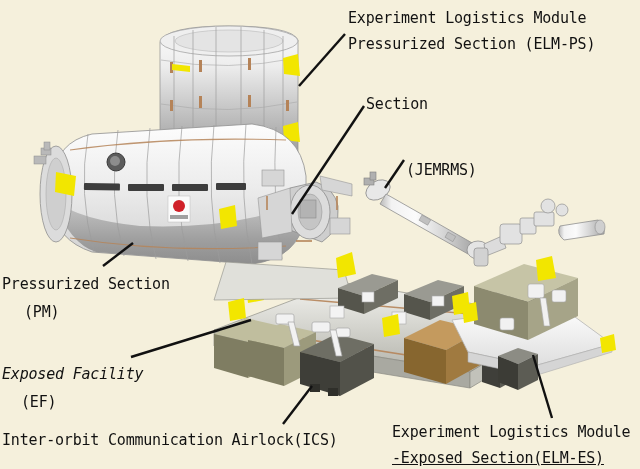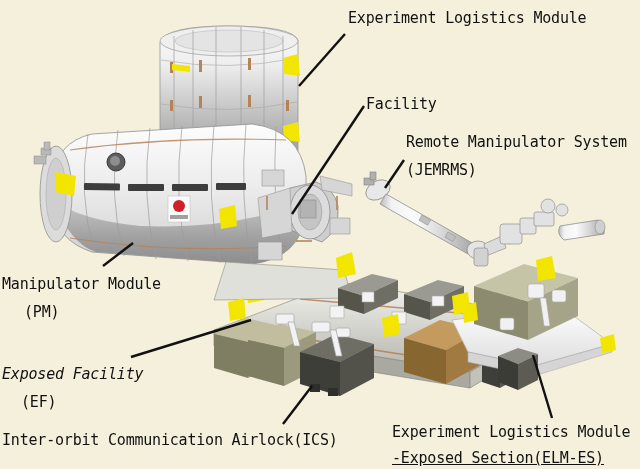--- a/index.html
+++ b/index.html
@@ -353,24 +353,24 @@
         <line x1="364" y1="106" x2="292" y2="214" stroke="#111111"></line>
         <line x1="404" y1="160" x2="385" y2="188" stroke="#111111"></line>
         <line x1="103" y1="266" x2="133" y2="243" stroke="#111111"></line>
         <line x1="131" y1="357" x2="251" y2="320" stroke="#111111"></line>
         <line x1="283" y1="424" x2="312" y2="386" stroke="#111111"></line>
         <line x1="552" y1="418" x2="533" y2="355" stroke="#111111"></line>
       </g>
   </svg>
 
   <div class="label" style="left: 348px; top: 6px;">Experiment Logistics Module</div>
-  <div class="label" style="left: 366px; top: 92px;">Facility</div>
-  <div class="label" style="left: 406px; top: 130px;">Remote Manipulator System</div>
+  <div class="label" style="left: 348px; top: 32px;">Pressurized Section (ELM-PS)</div>
+  <div class="label" style="left: 366px; top: 92px;">Section</div>
   <div class="label" style="left: 406px; top: 158px;">(JEMRMS)</div>
-  <div class="label" style="left: 2px; top: 272px;">Manipulator Module</div>
+  <div class="label" style="left: 2px; top: 272px;">Pressurized Section</div>
   <div class="label" style="left: 24px; top: 300px;">(PM)</div>
   <div class="label" style="left: 2px; top: 362px; font-style: italic;">Exposed Facility</div>
   <div class="label" style="left: 21px; top: 390px;">(EF)</div>
   <div class="label" style="left: 2px; top: 428px;">Inter-orbit Communication Airlock(ICS)</div>
   <div class="label" style="left: 392px; top: 420px;">Experiment Logistics Module</div>
   <div class="label" style="left: 392px; top: 446px; text-decoration: underline;">-Exposed Section(ELM-ES)</div>
 
 </div>
 
 </body></html>

